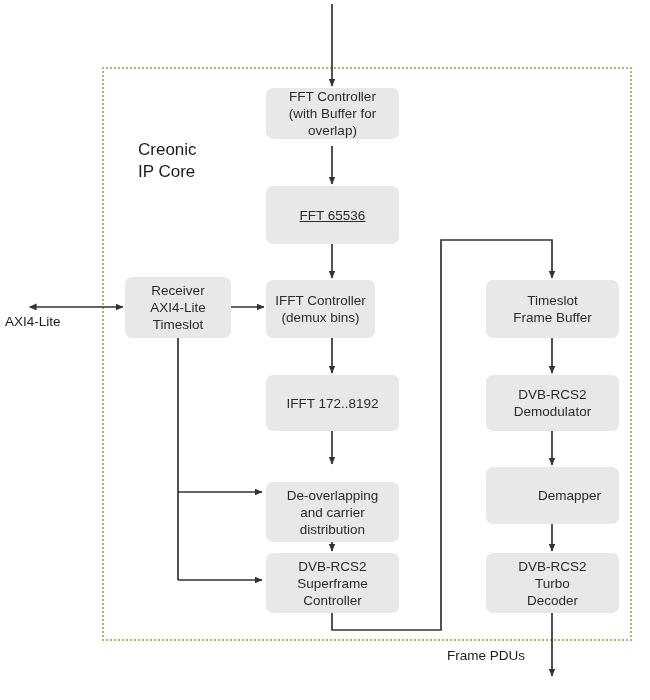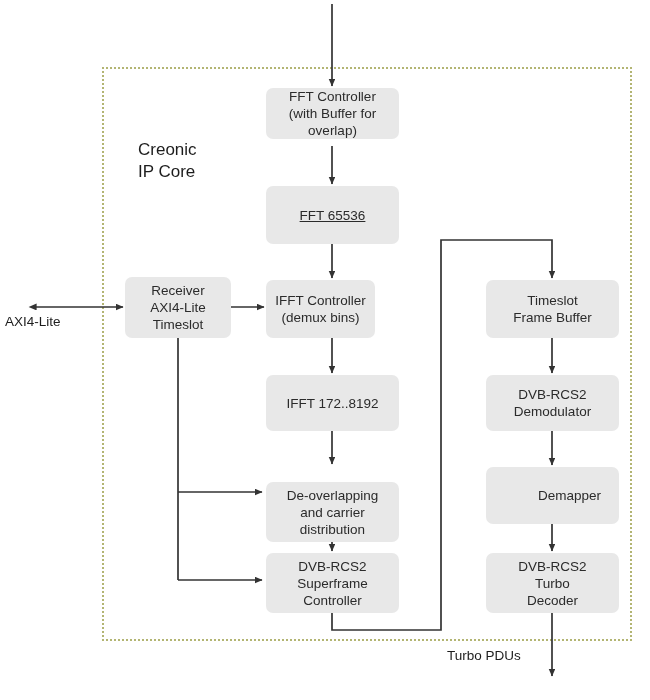--- a/index.html
+++ b/index.html
@@ -115,21 +115,21 @@
       <path d="M552,613 L552,676" marker-end="url(#arrowhead)"></path>
     </g>
   </svg>
 
 
   <div class="corelabel" style="left: 138px; top: 139px; width: 92px; white-space: pre-line;">Creonic
 IP Core</div>
 
   <div class="freetext" style="left:5px; top:313px;">AXI4-Lite</div>
 
-  <div class="freetext" style="left:447px; top:647px;">Turbo PDUs</div>
+  <div class="freetext" style="left:447px; top:647px;">Frame PDUs</div>
 
   <div class="node" style="left:266px; top:88px; width:133px; height:51px;">
     <span style="white-space: pre-line;">FFT Controller
 (with Buffer for
 overlap)</span>
   </div>
 
   <div class="node" style="left:266px; top:186px; width:133px; height:58px;text-decoration:underline;">
     <span>FFT 65536</span>
   </div>

